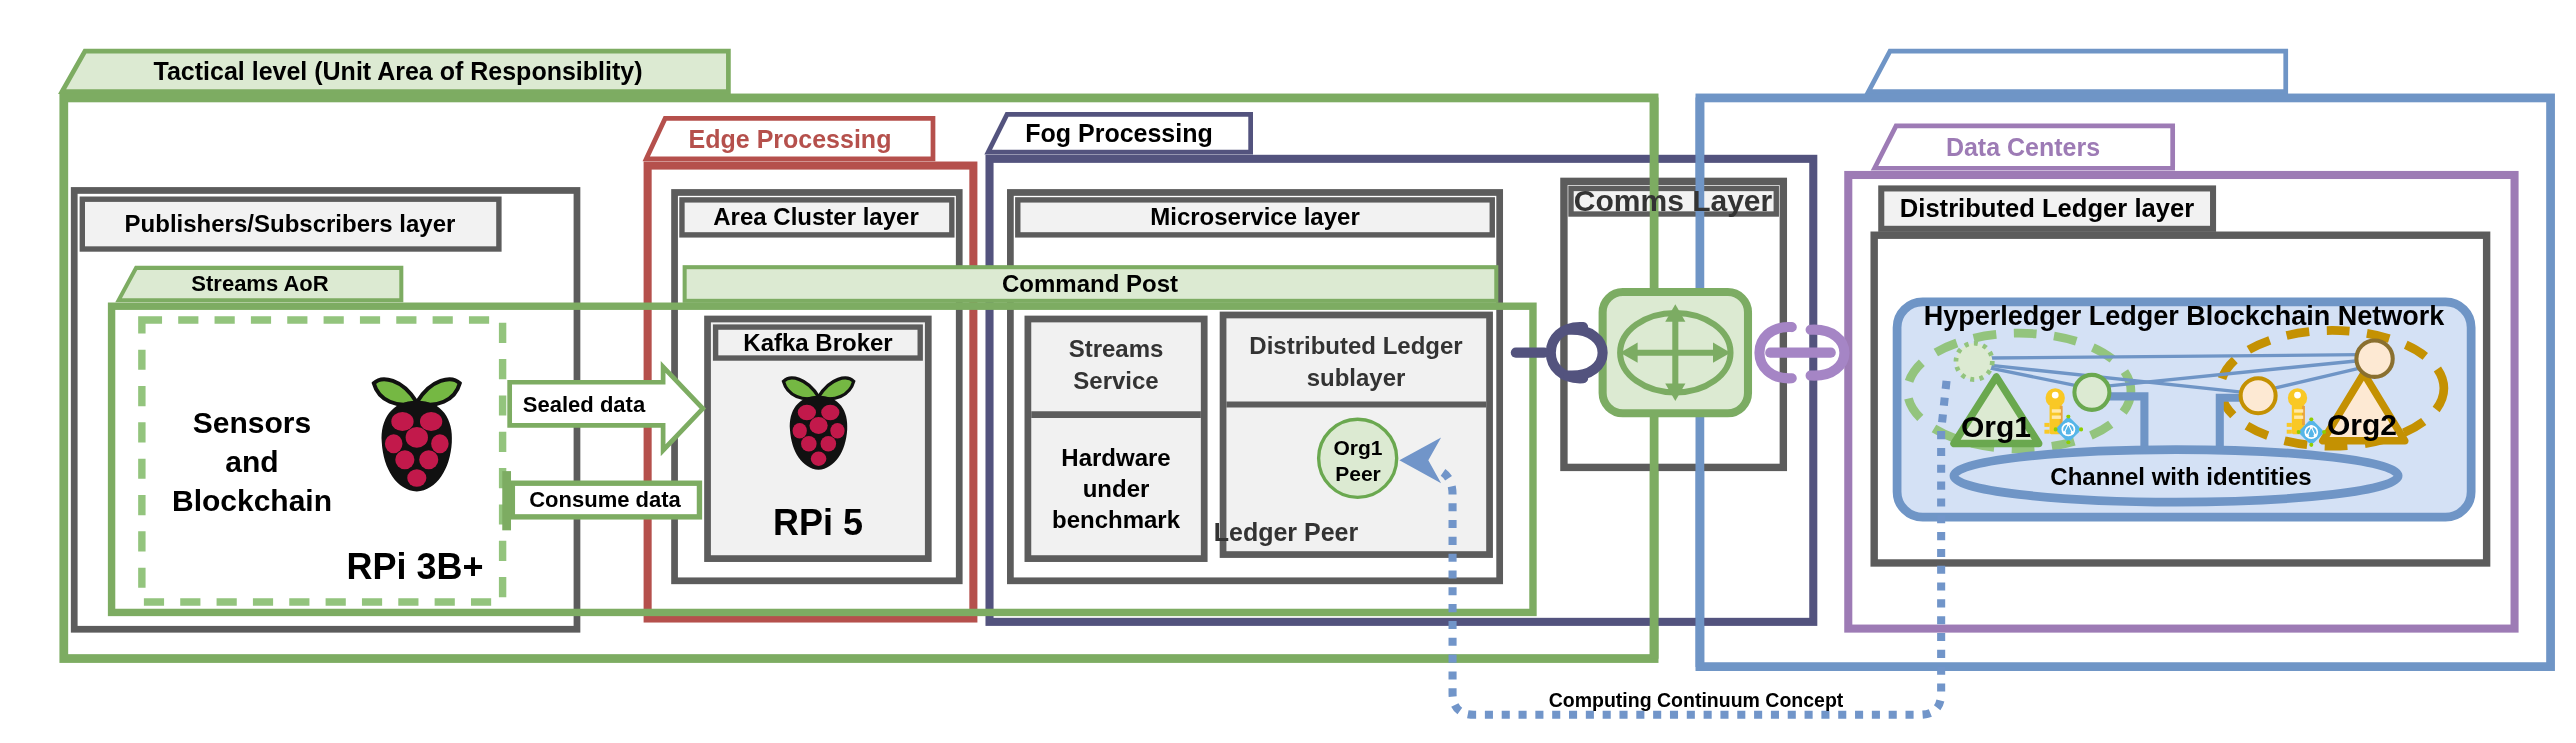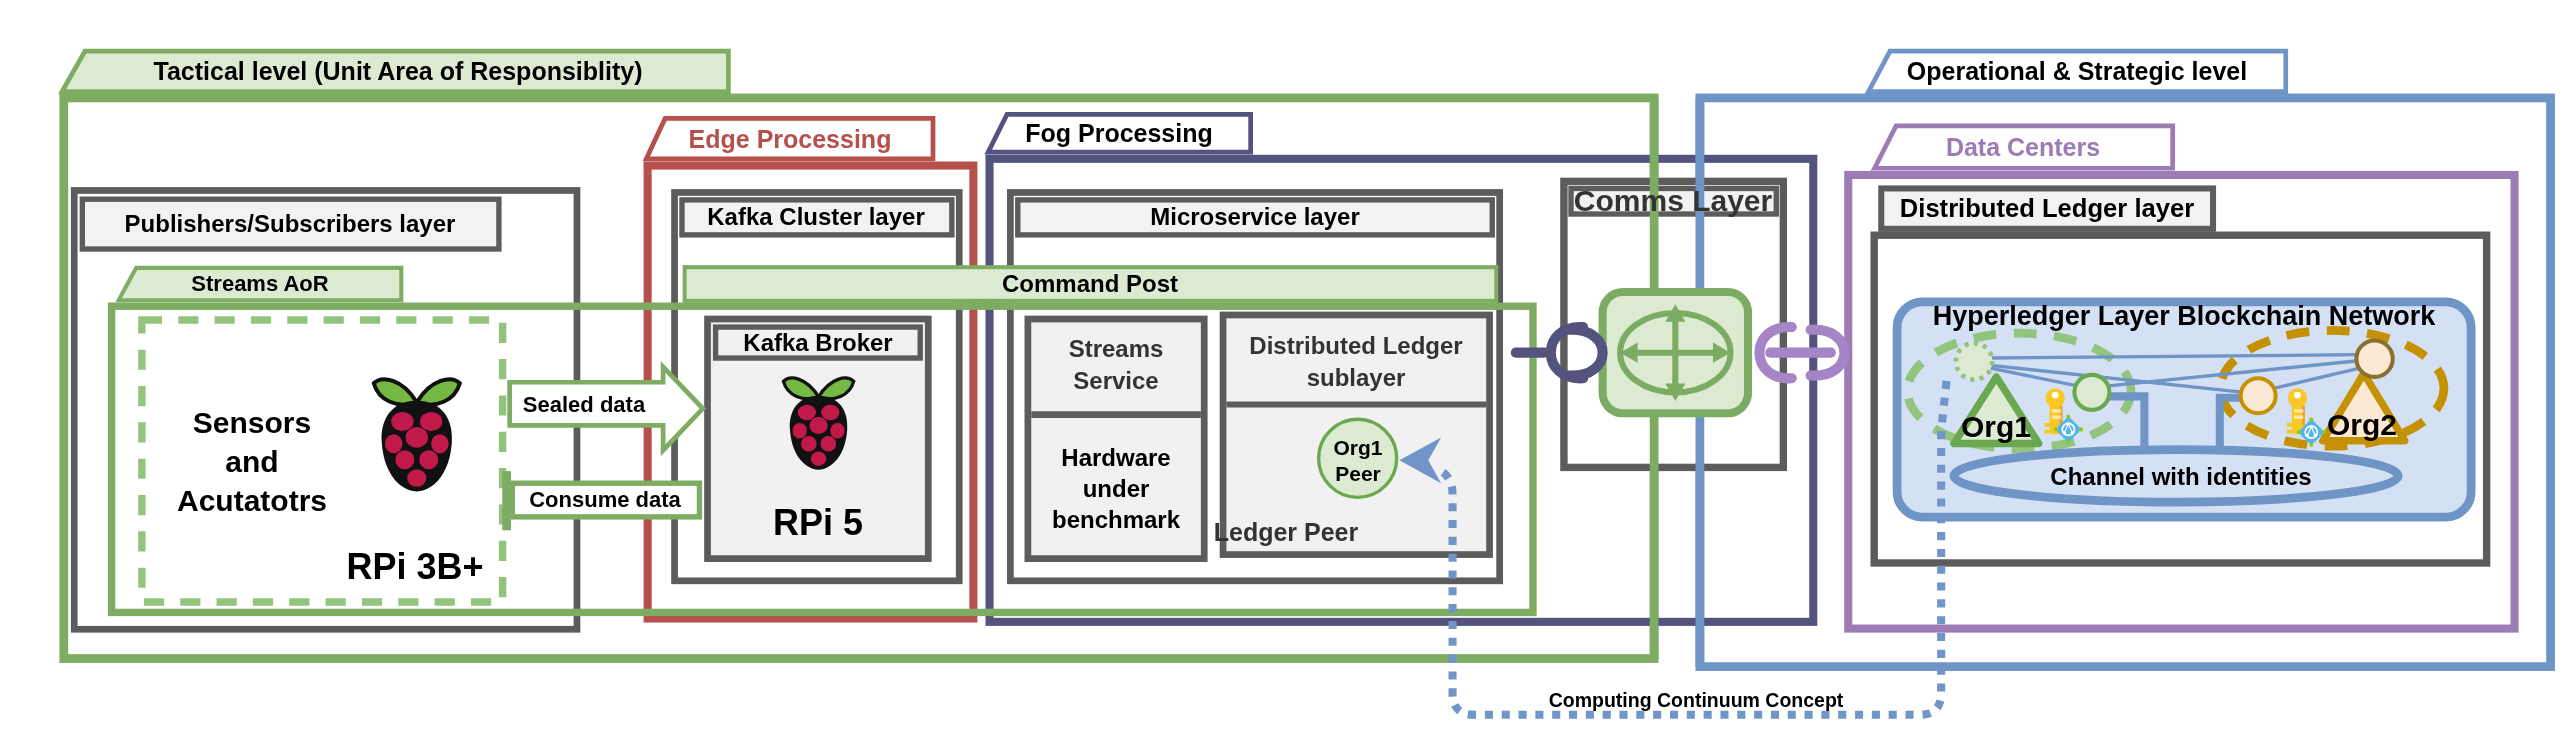--- a/index.html
+++ b/index.html
@@ -190,56 +190,55 @@
     <use href="#certdiamond" x="3412" y="620" width="44" height="44"></use>
   </g>
 
   <g>
     <path d="M2892 566 L2884 640 L2884 1030 Q2884 1062 2852 1062 L2190 1062 Q2158 1062 2158 1030 L2158 735 Q2158 705 2134 697" class="nofill" style="stroke:var(--dotted-blue);stroke-width:12;stroke-dasharray:12 13"></path>
     <polygon points="2079,684 2141,650 2122,684 2141,718" style="fill:var(--dotted-blue)"></polygon>
   </g>
 </svg>
 
 <div class="lbl t37" style="left:398px;top:71px">Tactical level (Unit Area of Responsiblity)</div>
-<div class="lbl t37" style="left:2077px;top:71px">Operational &amp; Strategic level</div>
 <div class="lbl t37 c-purple" style="left:2023px;top:147px">Data Centers</div>
 <div class="lbl t37 c-red" style="left:790px;top:139px">Edge Processing</div>
 <div class="lbl t37" style="left:1119px;top:133px">Fog Processing</div>
 <div class="lbl t33" style="left:260px;top:284px">Streams AoR</div>
 <div class="lbl t36" style="left:290px;top:224px">Publishers/Subscribers layer</div>
-<div class="lbl t36" style="left:816px;top:217px">Kafka Cluster layer</div>
+<div class="lbl t36" style="left:816px;top:217px">Area Cluster layer</div>
 <div class="lbl t36" style="left:1255px;top:217px">Microservice layer</div>
 <div class="lbl t34 c-dim" style="left:1673px;top:201px">Comms Layer</div>
 <div class="lbl t38" style="left:2047px;top:209px">Distributed Ledger layer</div>
 <div class="lbl t36" style="left:1090px;top:284px">Command Post</div>
 
 <div class="lbl t44" style="left:252px;top:423px">Sensors</div>
 <div class="lbl t44" style="left:252px;top:462px">and</div>
-<div class="lbl t44" style="left:252px;top:501px">Acutatotrs</div>
+<div class="lbl t44" style="left:252px;top:501px">Blockchain</div>
 <div class="lbl t42" style="left:415px;top:567px">RPi 3B+</div>
 
 <div class="lbl t36" style="left:818px;top:343px">Kafka Broker</div>
 <div class="lbl t42" style="left:818px;top:523px">RPi 5</div>
 
 <div class="lbl t36 c-dim" style="left:1116px;top:349px">Streams</div>
 <div class="lbl t36 c-dim" style="left:1116px;top:381px">Service</div>
 <div class="lbl t36" style="left:1116px;top:458px">Hardware</div>
 <div class="lbl t36" style="left:1116px;top:489px">under</div>
 <div class="lbl t36" style="left:1116px;top:520px">benchmark</div>
 
 <div class="lbl t36 c-dim" style="left:1356px;top:346px">Distributed Ledger</div>
 <div class="lbl t36 c-dim" style="left:1356px;top:378px">sublayer</div>
 <div class="lbl t31" style="left:1358px;top:447px">Org1</div>
 <div class="lbl t31" style="left:1358px;top:473px">Peer</div>
 <div class="lbl t37 c-dim" style="left:1286px;top:532px">Ledger Peer</div>
 
 <div class="lbl t33" style="left:584px;top:405px">Sealed data</div>
 <div class="lbl t33" style="left:605px;top:500px">Consume data</div>
 
-<div class="lbl t40" style="left:2184px;top:316px">Hyperledger Layer Blockchain Network</div>
+<div class="lbl t40" style="left:2184px;top:316px">Hyperledger Ledger Blockchain Network</div>
 <div class="lbl t34" style="left:1996px;top:427px">Org1</div>
 <div class="lbl t34" style="left:2362px;top:425px">Org2</div>
 <div class="lbl t36" style="left:2181px;top:477px">Channel with identities</div>
 
 <div class="lbl t29" style="left:1696px;top:701px">Computing Continuum Concept</div>
 
 </div>
 
 
 </body></html>

